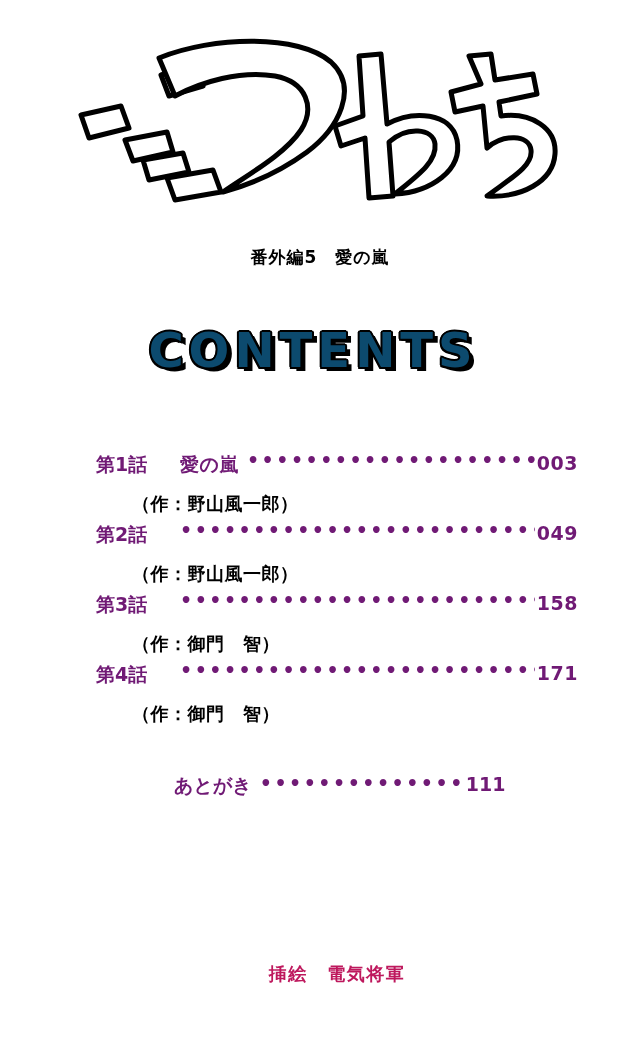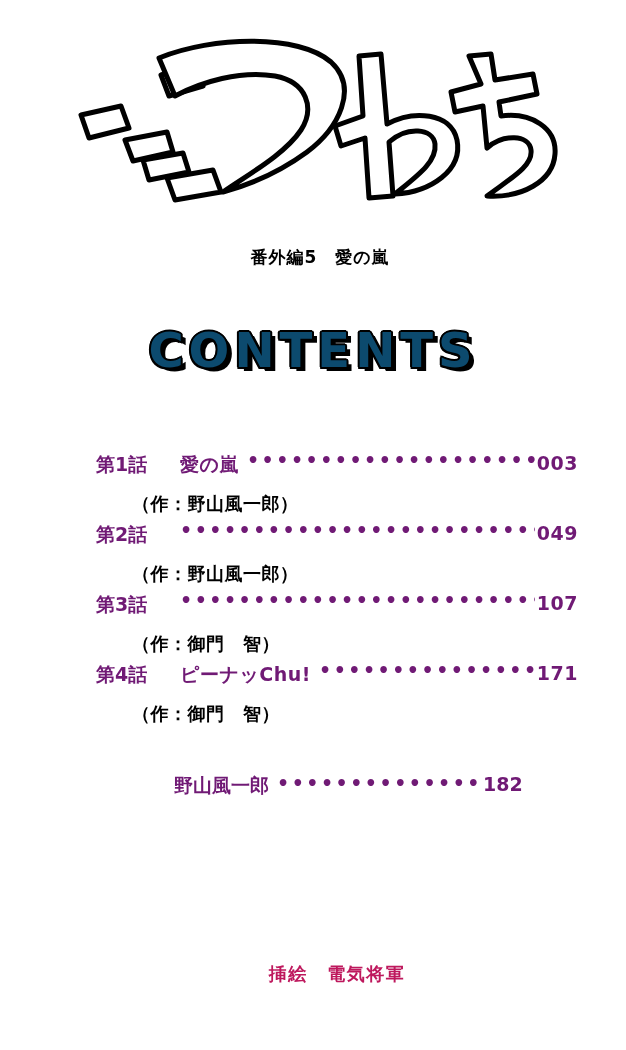--- a/index.html
+++ b/index.html
@@ -232,40 +232,39 @@
         <span class="toc-dots">••••••••••••••••••••••••••••••••••••••••</span>
         <span class="toc-page">049</span>
       </div>
       <div class="toc-author">（作：野山風一郎）</div>
     </div>
 
     <div class="toc-entry">
       <div class="toc-line">
         <span class="toc-num">第3話</span>
         <span class="toc-dots">••••••••••••••••••••••••••••</span>
-        <span class="toc-page">107</span>
+        <span class="toc-page">158</span>
       </div>
       <div class="toc-author">（作：御門　智）</div>
     </div>
 
     <div class="toc-entry">
       <div class="toc-line">
         <span class="toc-num">第4話</span>
-        <span class="toc-title">ピーナッChu!</span>
         <span class="toc-dots">••••••••••••••••••••••••••••••••••••</span>
         <span class="toc-page">171</span>
       </div>
       <div class="toc-author">（作：御門　智）</div>
     </div>
 
   </div>
 
   <div class="afterword">
     <div class="toc-line">
-      <span class="aw-title">野山風一郎</span>
+      <span class="aw-title">あとがき</span>
       <span class="aw-dots">•••••••••••••••••••••</span>
-      <span class="aw-page">182</span>
+      <span class="aw-page">111</span>
     </div>
   </div>
 
   <div class="footer">挿絵　電気将軍</div>
 
 </div>
 
 </body></html>

